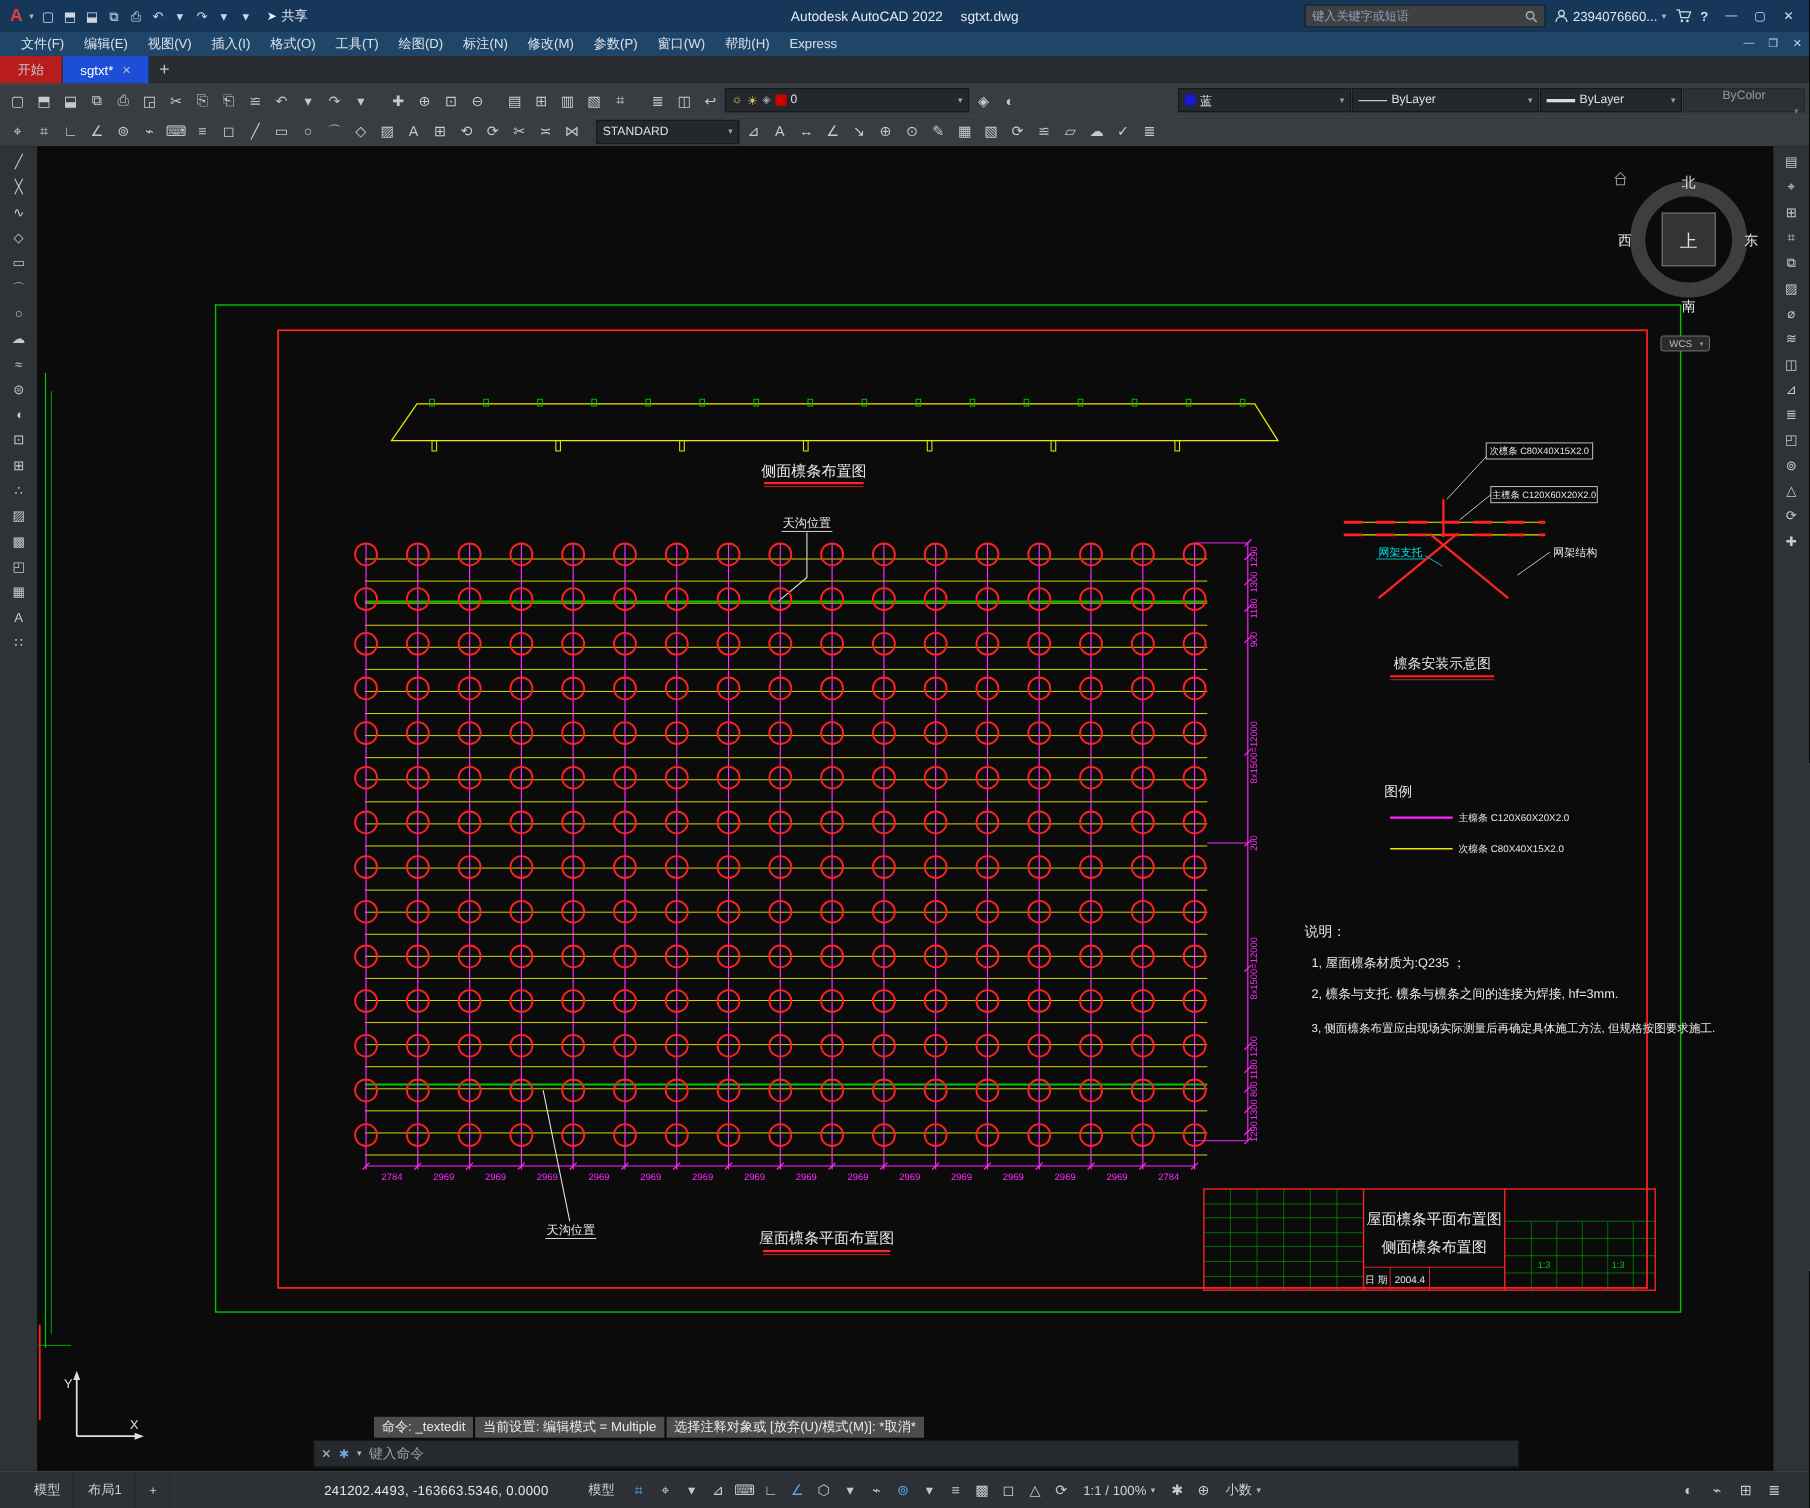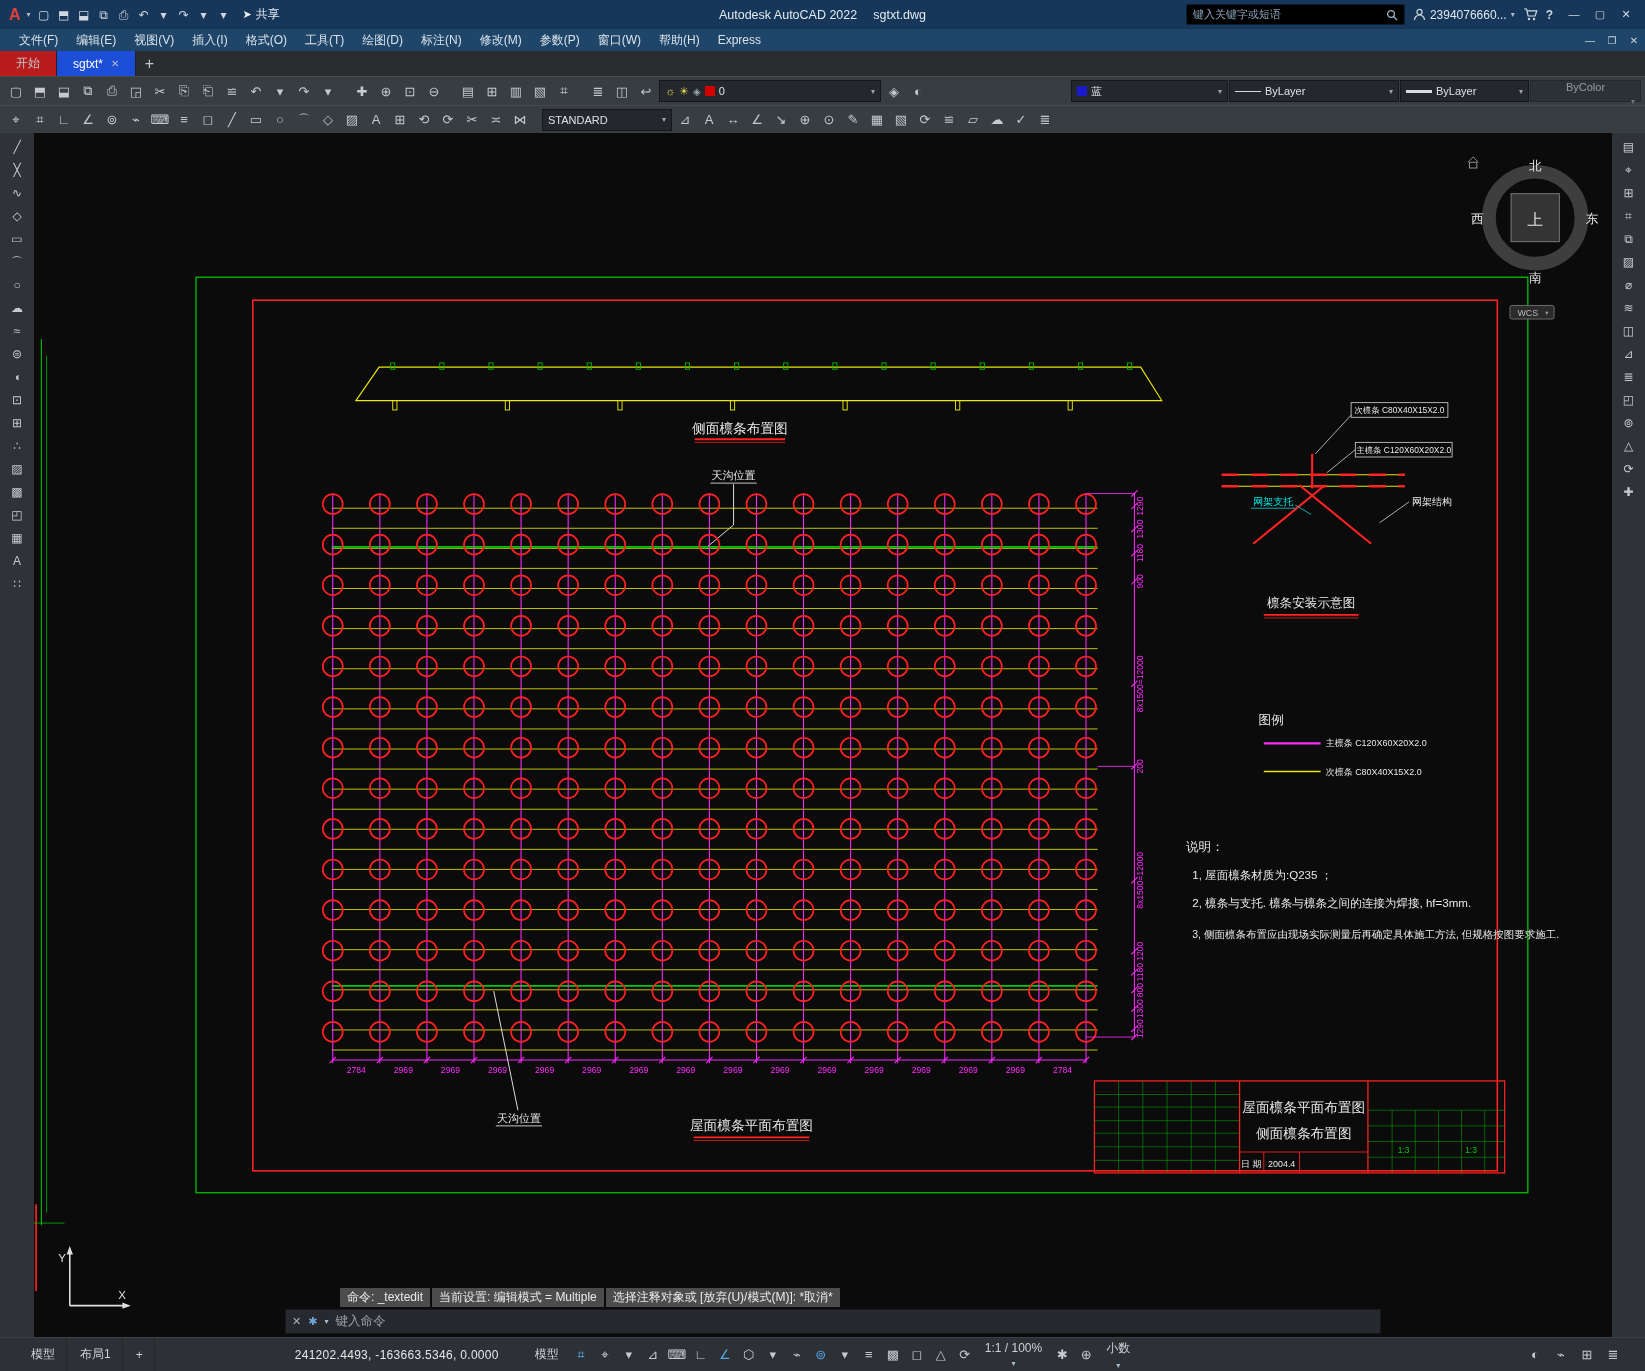--- a/index.html
+++ b/index.html
@@ -7,21 +7,21 @@
   
   .titlebar{height:29px;background:#16375a;display:flex;align-items:center;color:#d6dde4;font-size:12px;padding:0 6px;gap:3px;position:relative;flex:0 0 auto;}
   .logo{color:#e04038;font-weight:bold;font-size:16px;padding:0 3px;}
   .caret{font-size:8px;color:#a9bccd;}
   .qico{width:20px;height:20px;display:flex;align-items:center;justify-content:center;color:#cfd8e0;font-size:12px;}
   .qat{display:flex;align-items:center;}
   .share{display:flex;align-items:center;gap:4px;margin-left:6px;color:#e2e9f0;}
   .share .icon{color:#eef3f8;font-size:11px;}
   .tb-center{position:absolute;left:0;right:0;display:flex;justify-content:center;gap:16px;pointer-events:none;color:#e2e9f0;font-size:12.5px;}
   .tb-right{margin-left:auto;display:flex;align-items:center;gap:8px;}
-  .searchbox{display:flex;align-items:center;background:#000000;border:1px solid #0a1e35;height:19px;width:205px;padding:0 6px;border-radius:2px;}
+  .searchbox{display:flex;align-items:center;background:#404040;border:1px solid #0a1e35;height:19px;width:205px;padding:0 6px;border-radius:2px;}
   .searchbox .ph{color:#8aa3bd;font-size:11px;}
   .searchbox svg{margin-left:auto;}
   .account{display:flex;align-items:center;gap:4px;color:#dfe6ec;}
   .helpq{font-weight:bold;color:#cfd8e0;}
   .wc{width:26px;text-align:center;color:#cfd8e0;font-size:11px;}
   
   .menubar{height:22px;background:#1f4568;display:flex;align-items:center;padding-left:10px;font-size:12px;color:#d8e2ec;flex:0 0 auto;}
   .menubar .mi{padding:0 9px;height:100%;display:flex;align-items:center;}
   .menubar .doc-ctl{margin-left:auto;display:flex;}
   .menubar .doc-ctl span{width:22px;text-align:center;font-size:10px;color:#c8d4df;}
@@ -60,21 +60,21 @@
   .cmdbar .ci{color:#aeb6bd;font-size:11px;}
   .cmdbar .wrenchi{color:#6fa7d8;}
   .cmd-ghost{color:#9aa0a6;font-size:12.5px;}
   
   .statusbar{height:33px;background:#2d3135;border-top:1px solid #3c4044;display:flex;align-items:center;padding:0 20px;font-size:12px;color:#ccd1d5;gap:2px;flex:0 0 auto;}
   .sbtab{padding:0 11px;height:100%;display:flex;align-items:center;border-right:1px solid #26292c;}
   .coords{margin-left:138px;color:#e3e7ea;letter-spacing:.3px;}
   .modelbtn{margin-left:26px;padding:0 8px;}
   .sbi{width:24px;height:22px;display:flex;align-items:center;justify-content:center;font-size:13px;color:#c6cace;}
   .sbi[data-active]{color:#55a7e8;}
-  .sbtext{display:flex;align-items:center;gap:4px;padding:0 6px;flex-direction:column;}
+  .sbtext{display:flex;align-items:center;gap:4px;padding:0 6px;}
   .sb-right{margin-left:auto;display:flex;align-items:center;gap:2px;}
 </style>
 </head>
 <body>
 
 <div class="app">
 
   <div class="titlebar">
     <span class="logo">A</span>
     <span class="caret">▾</span>

